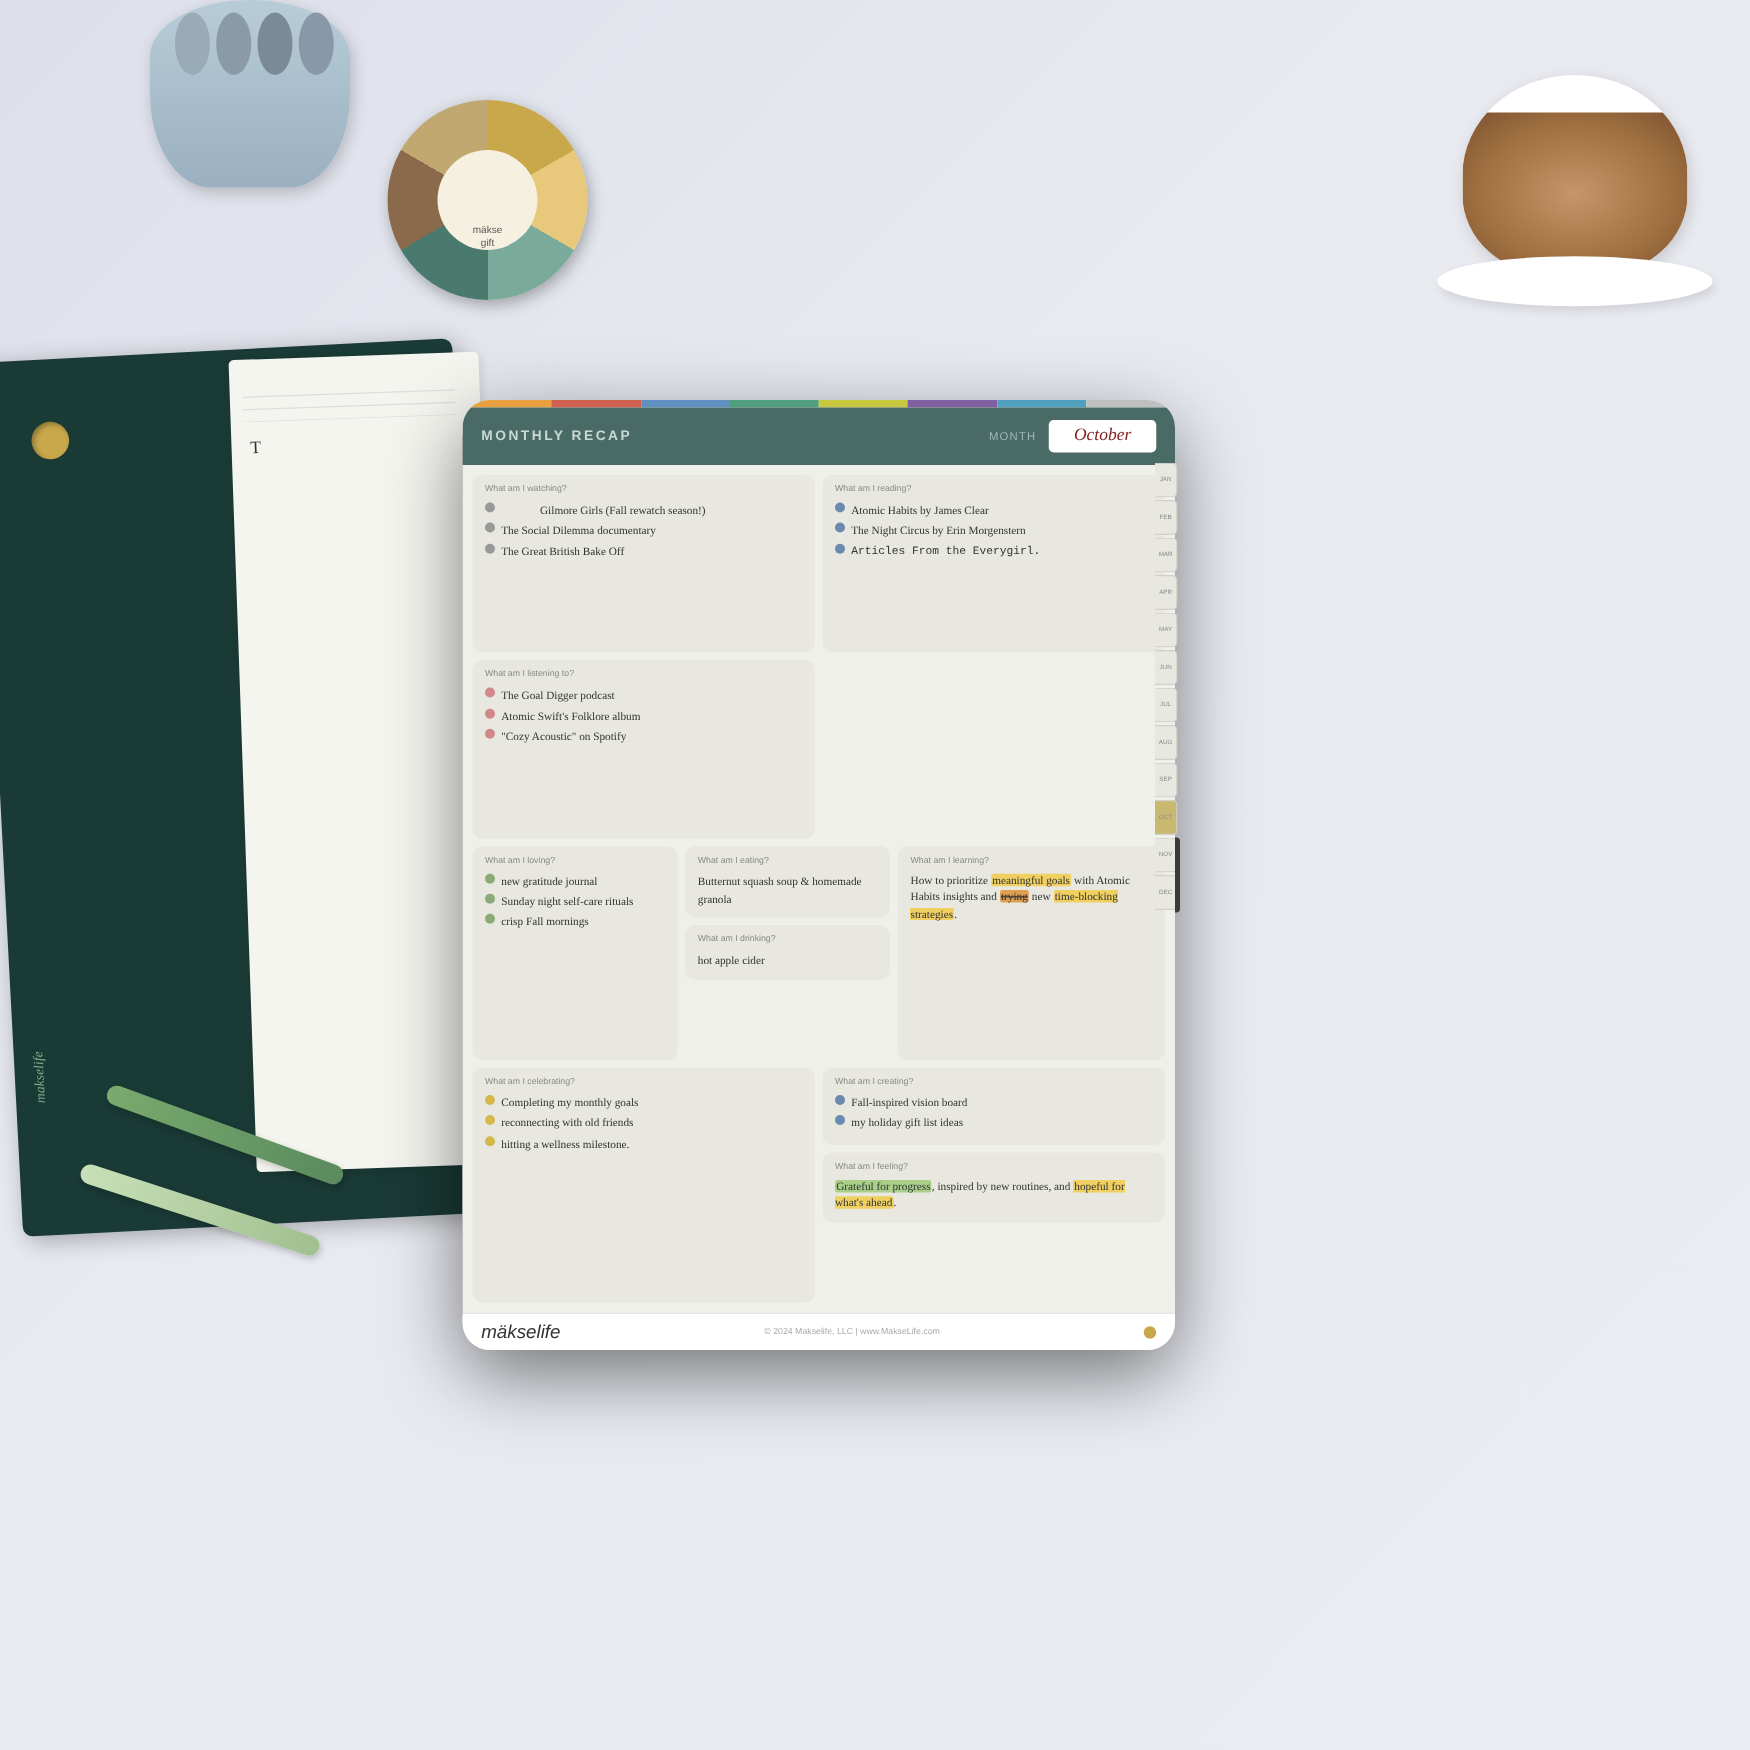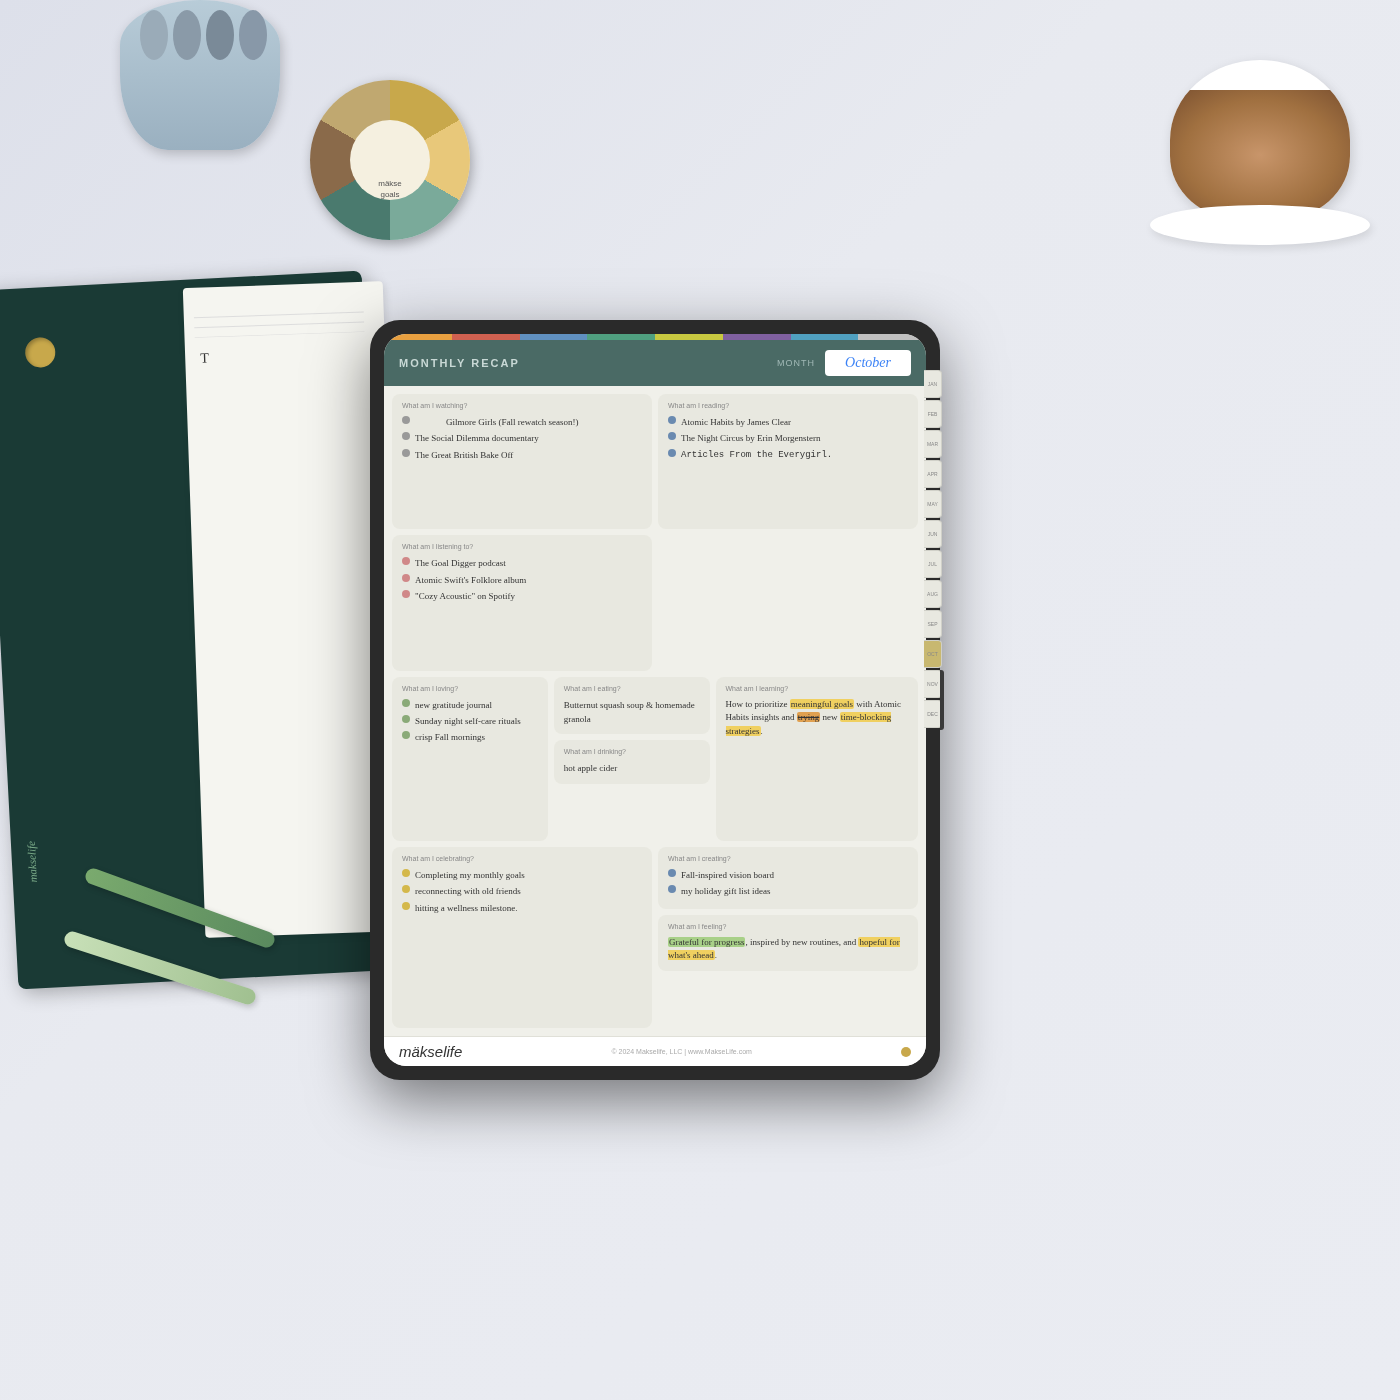--- a/index.html
+++ b/index.html
@@ -176,21 +176,21 @@
     
     .tablet {
       position: absolute;
       left: 370px;
       top: 320px;
       width: 570px;
       height: 760px;
       background: #2a2a2a;
       border-radius: 30px;
       box-shadow: 0 20px 60px rgba(0,0,0,0.5);
-      padding: 14px;
+      padding: 0;
     }
     .tablet-screen {
       width: 100%;
       height: 100%;
       background: #f5f5f0;
       border-radius: 22px;
       overflow: hidden;
       display: flex;
       flex-direction: column;
     }
@@ -225,21 +225,21 @@
       color: #a0b8b5;
       font-size: 9px;
       font-family: sans-serif;
       letter-spacing: 1px;
     }
     .header-month-value {
       background: white;
       padding: 5px 20px;
       border-radius: 4px;
       font-size: 14px;
-      color: #3b82f6;
+      color: #7f1d1d;
       font-family: 'Georgia', serif;
       font-style: italic;
     }
     .header-right {
       display: flex;
       align-items: center;
       gap: 10px;
     }
 
     
@@ -409,21 +409,21 @@
     <div class="marker-top" style="background:#8a9aa8;"></div>
     <div class="marker-top" style="background:#7a8a98;"></div>
     <div class="marker-top" style="background:#8898a8;"></div>
   </div>
 </div>
 
 <div class="goal-wheel-container">
   <div class="goal-wheel">
     <div class="goal-wheel-inner">
       <span>mäkse</span>
-      <span>goals</span>
+      <span>gift</span>
     </div>
   </div>
 </div>
 
 <div class="coffee-cup">
   <div class="coffee-cup-body">
     <div class="coffee-liquid"></div>
   </div>
   <div class="coffee-saucer"></div>
 </div>

